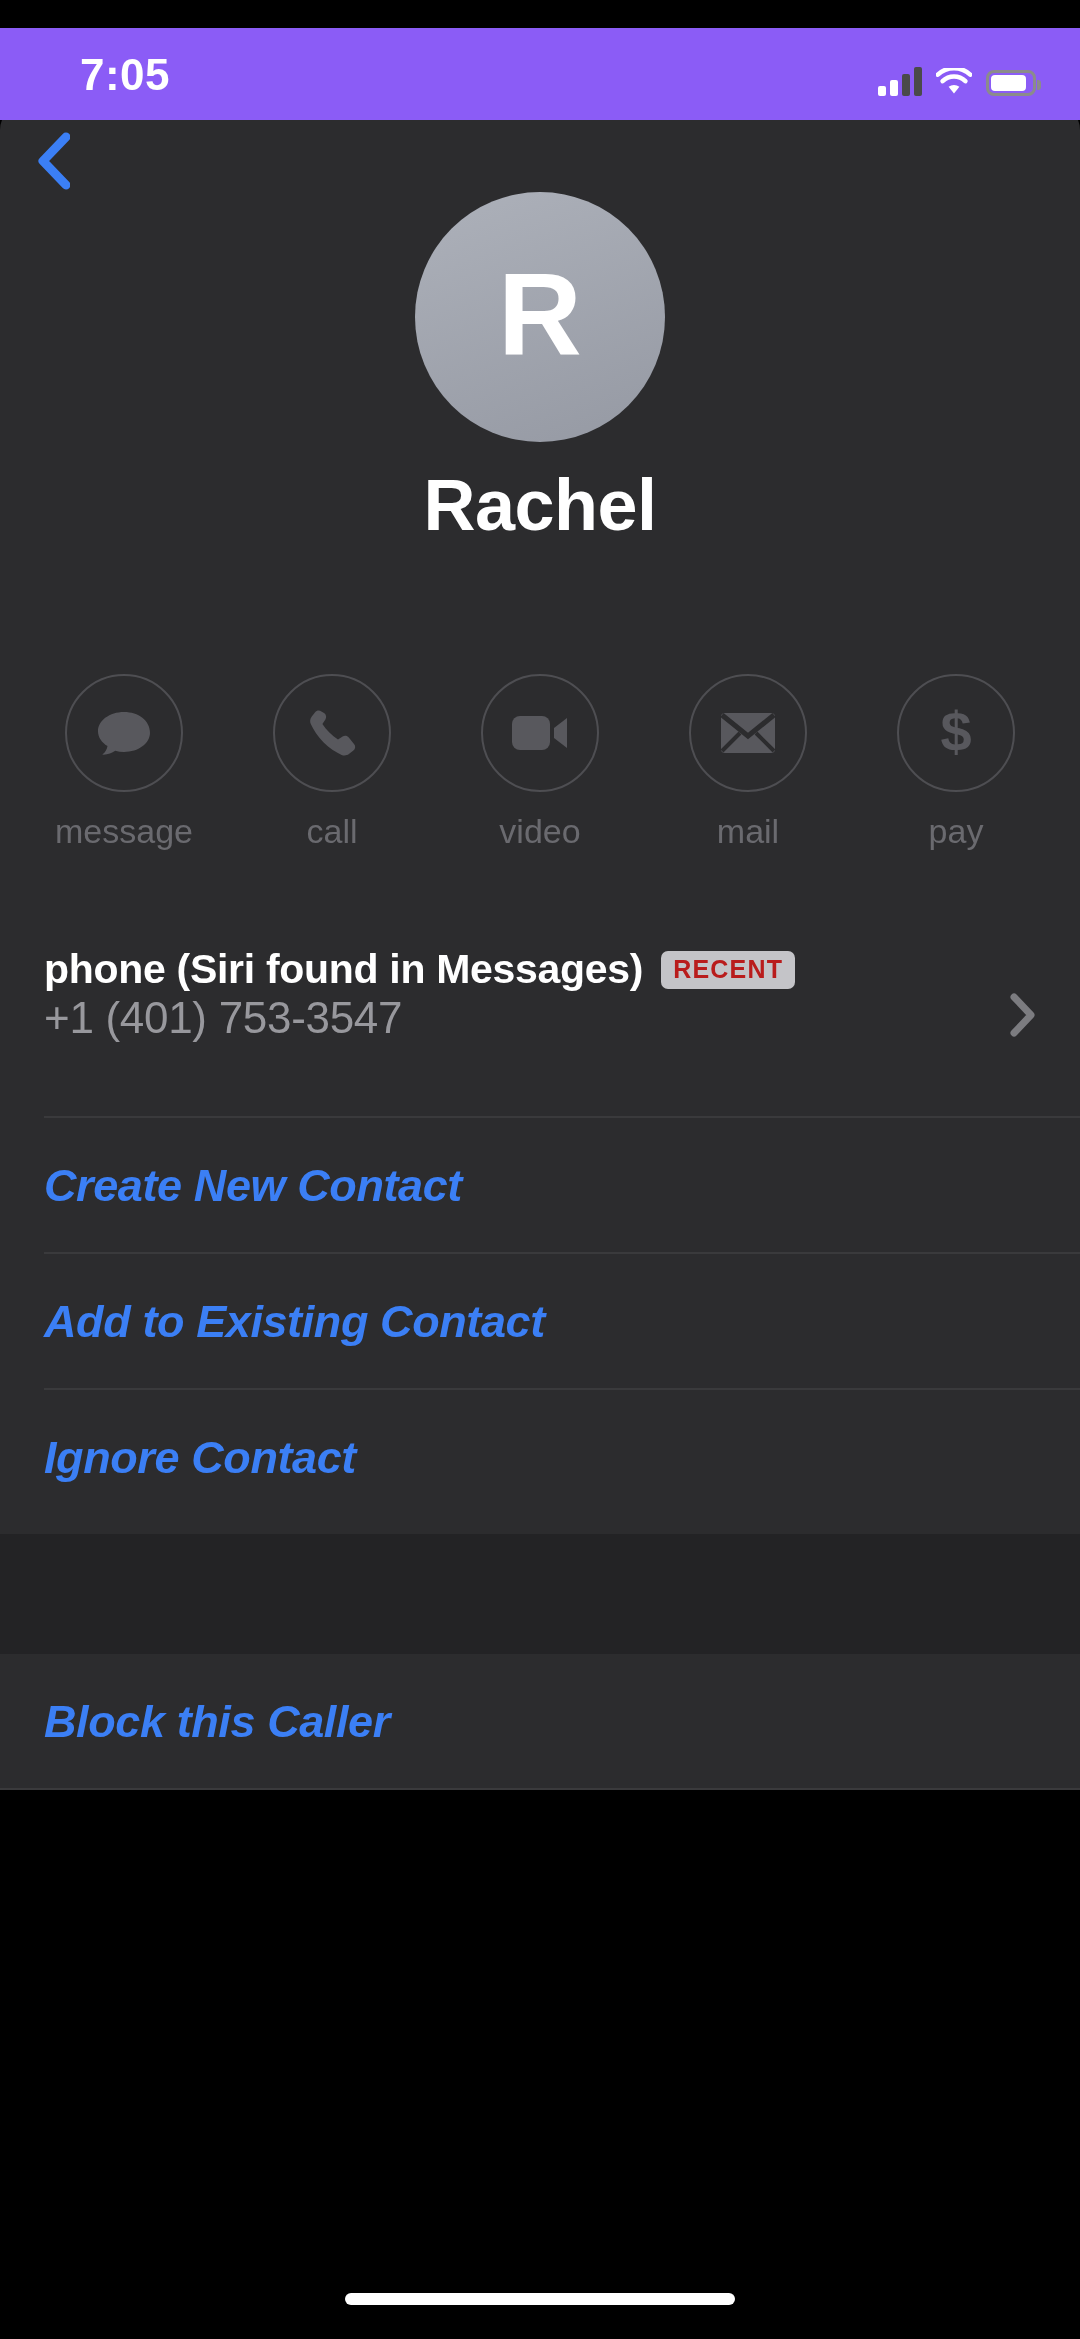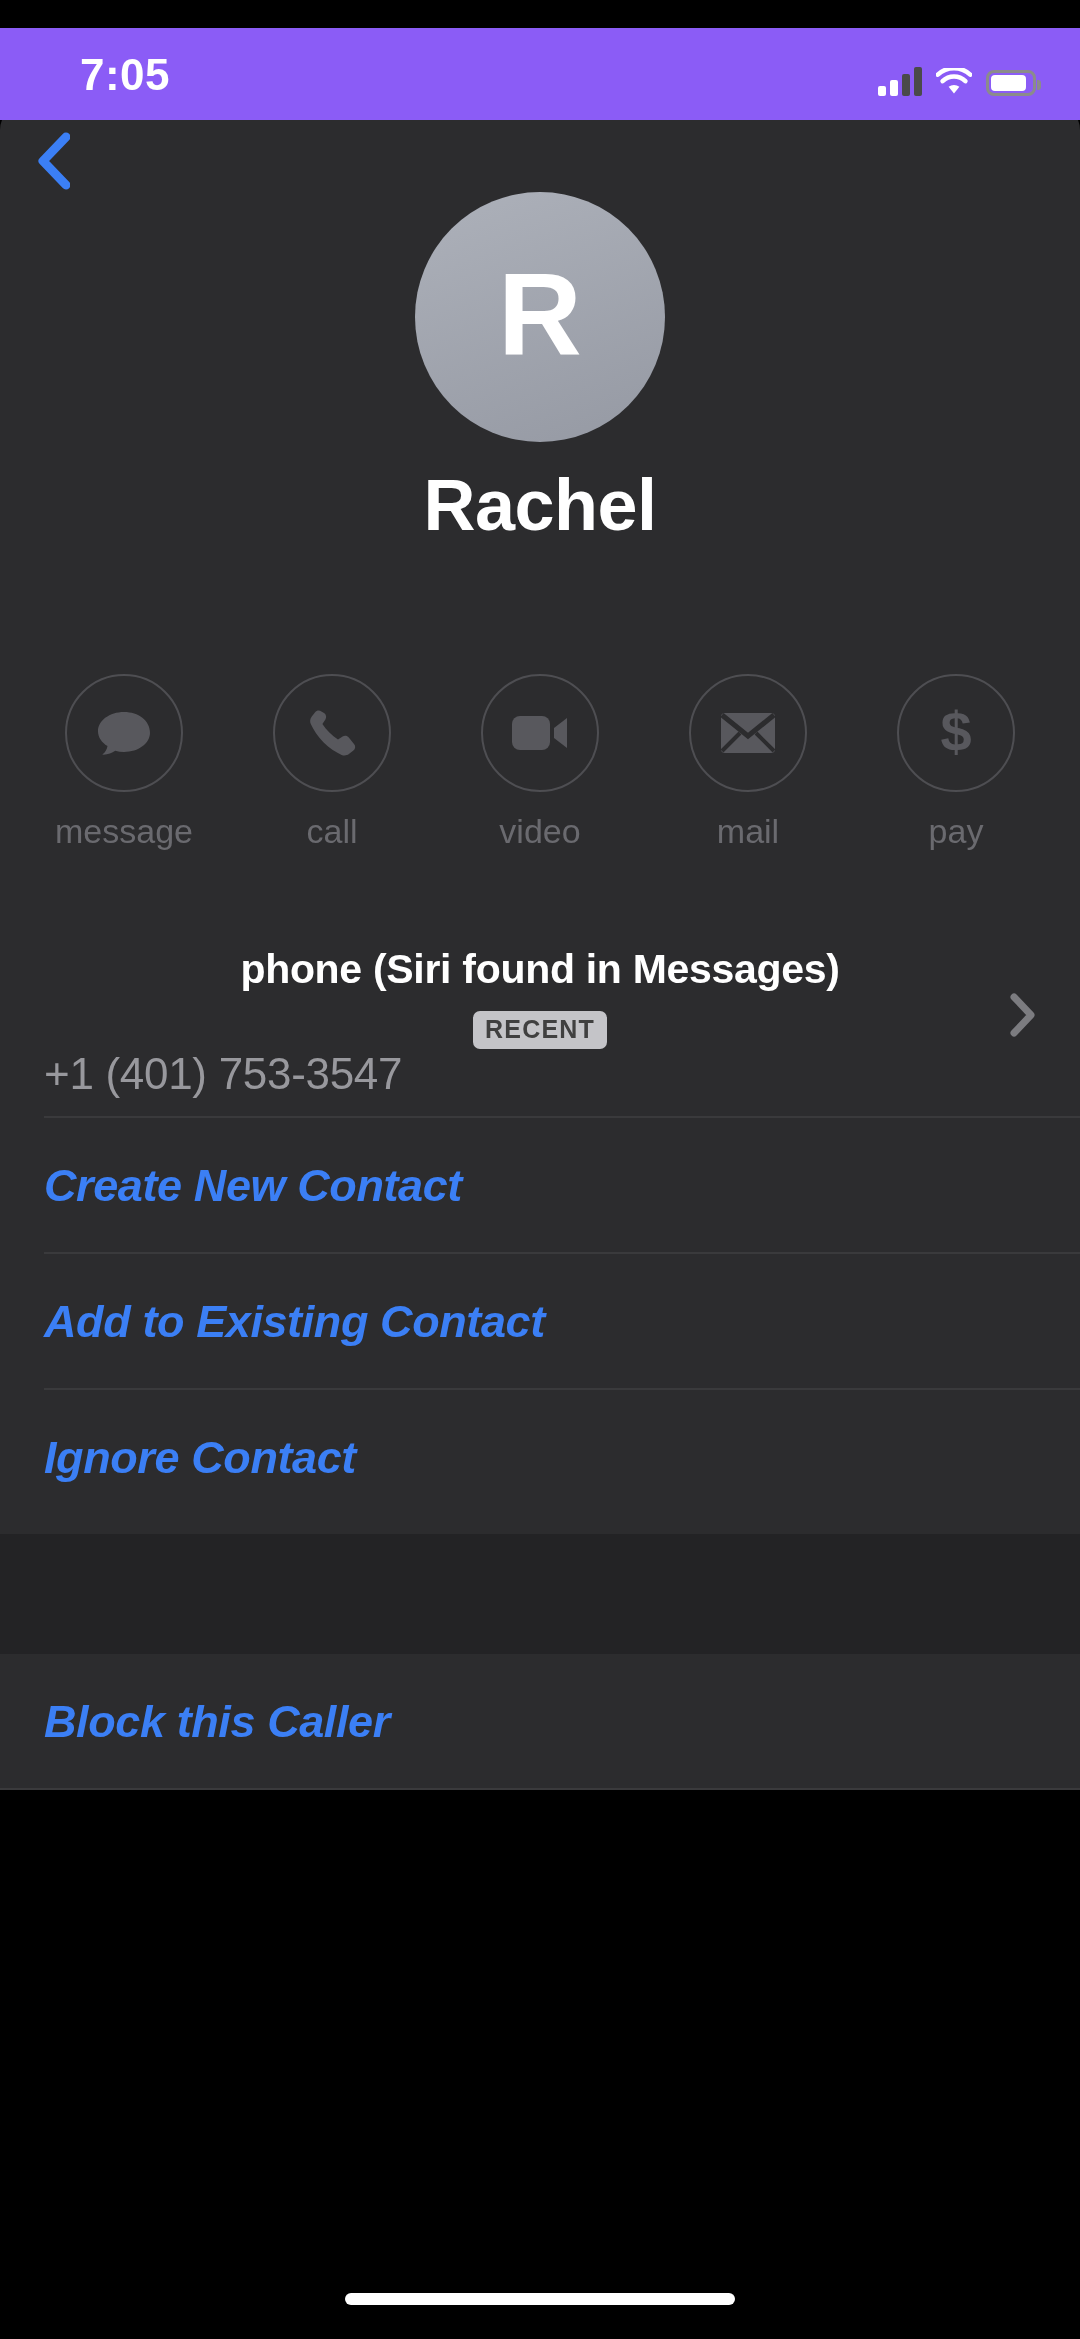--- a/index.html
+++ b/index.html
@@ -107,26 +107,26 @@
   .hairline-top {
     position:absolute; left:0; top:0; width:1080px; height:2px; background:#3a3a3c;
   }
 
   .row { position:relative; padding:0 44px; background:#2c2c2e; }
   .row-sep {
     position:absolute; left:44px; right:0; bottom:0; height:2px; background:#3a3a3c;
   }
 
   .phone-row { height:202px; padding-top:30px; }
-  .phone-label-line { display:flex; align-items:center; gap:18px;flex-direction:column; }
+  .phone-label-line { display:flex; align-items:center; gap:18px; }
   .phone-label {
     font-size:41px; font-weight:700; color:#fff; letter-spacing:-0.3px;
   }
   .badge {
-    background:#c4c4c8; color:#404040;
+    background:#c4c4c8; color:#b91c1c;
     font-size:25px; font-weight:700; letter-spacing:1.2px;
     padding:6px 12px 7px; border-radius:7px; line-height:1;
   }
   .phone-number {
     margin-top:0; font-size:44px; color:#98989d; font-weight:400;
     letter-spacing:-0.3px;
   }
   .disclosure {
     position:absolute; right:44px; top:50%; transform:translateY(-50%);
   }

